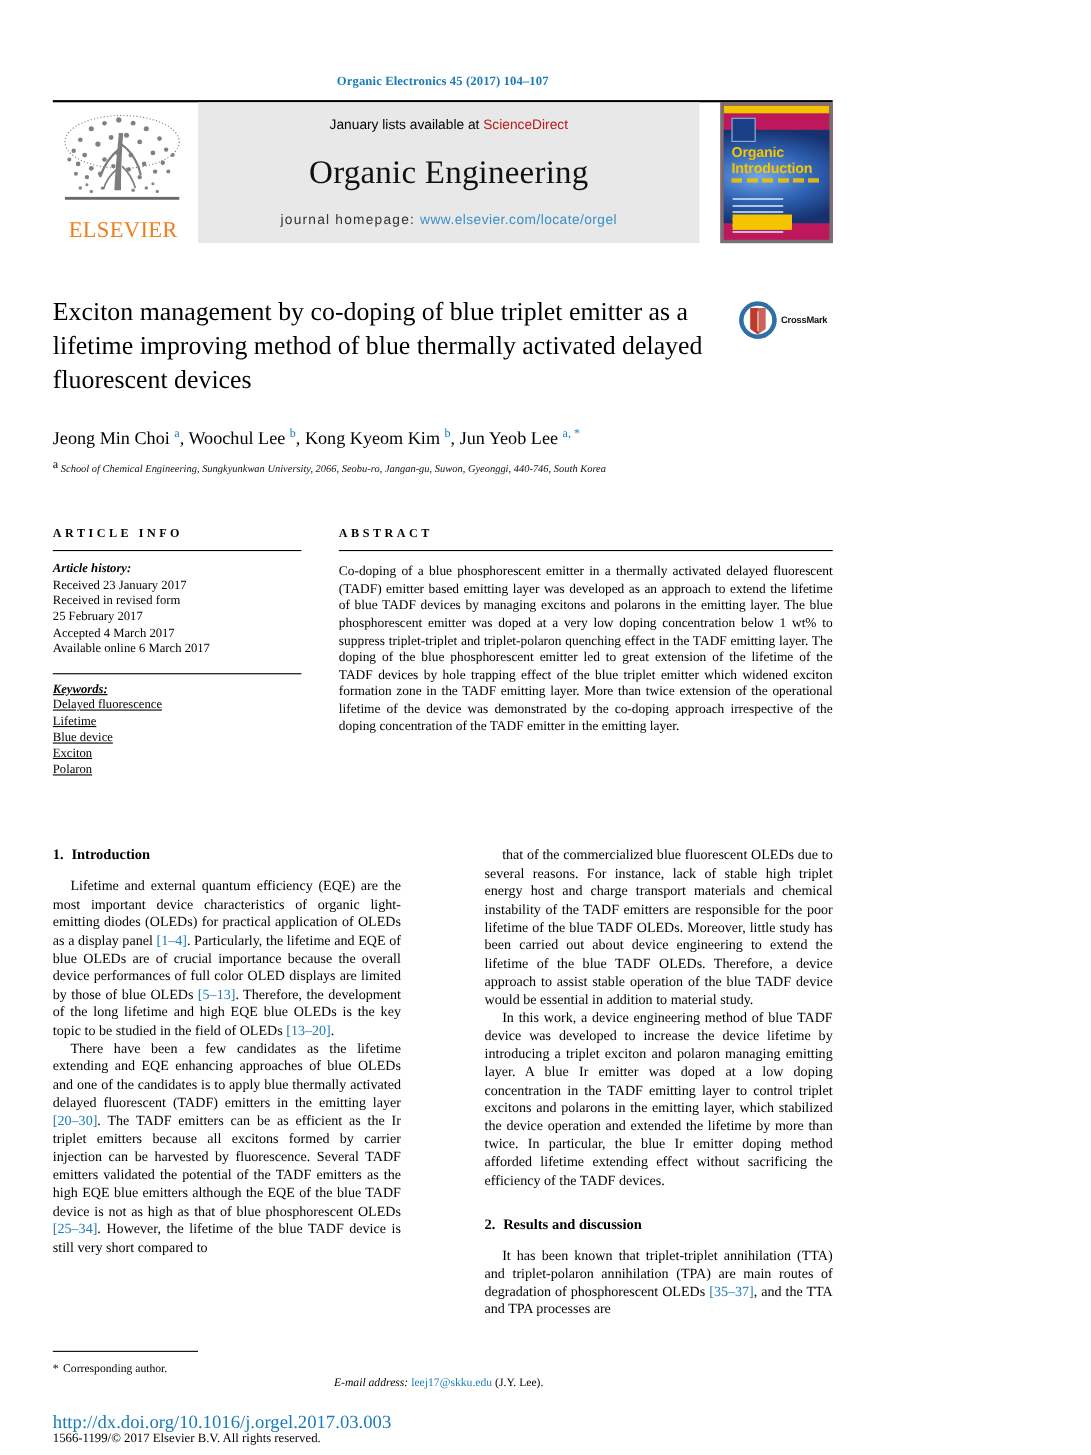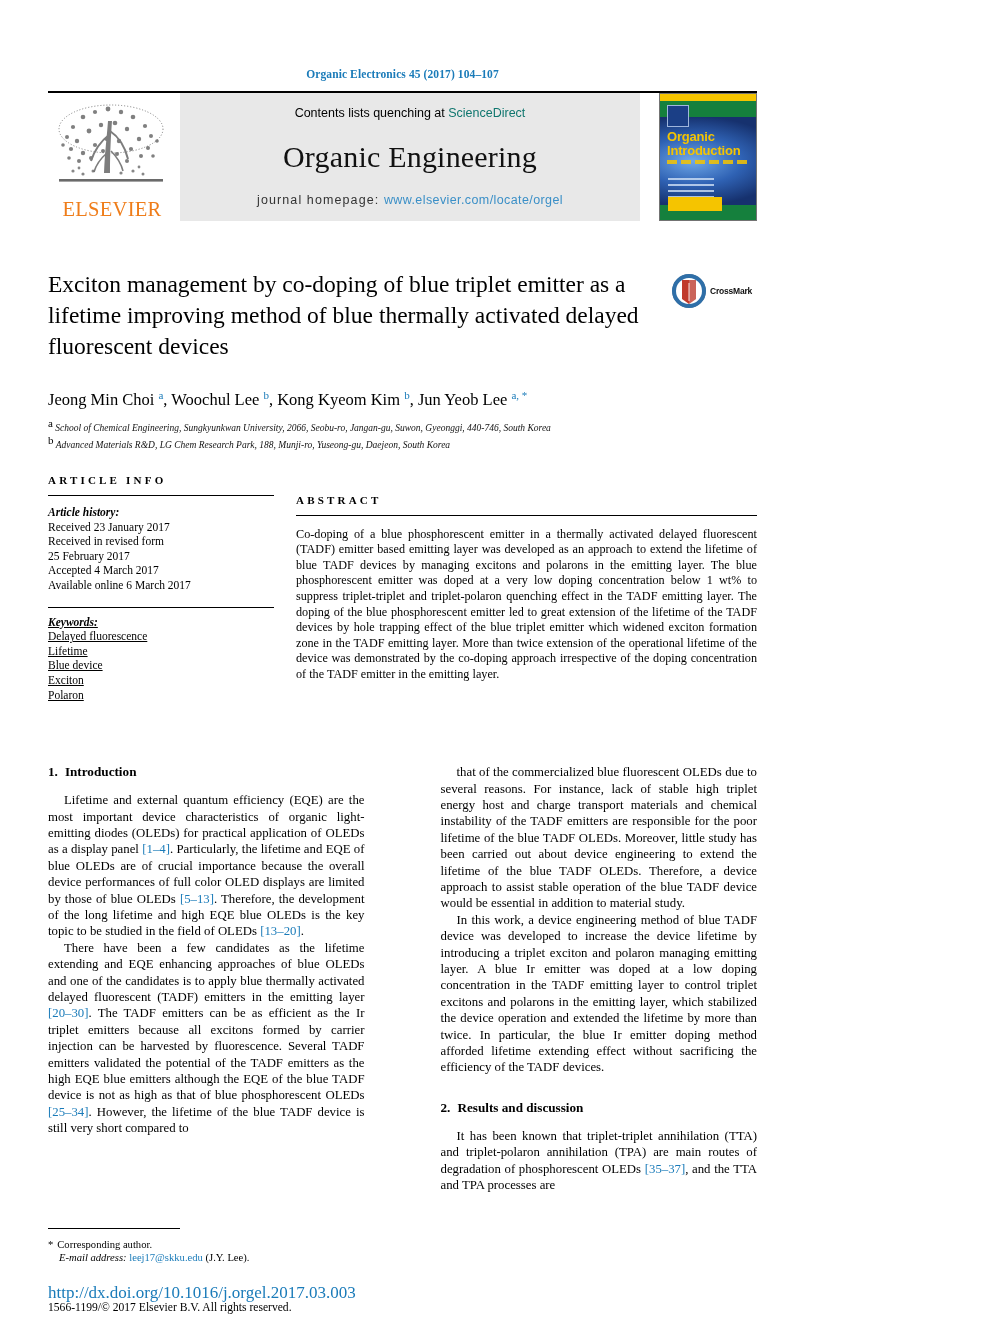--- a/index.html
+++ b/index.html
@@ -69,21 +69,21 @@
     justify-content: space-between;
     align-items: center;
     padding: 13px 0 14px 0;
   }
   .contents-line {
     font-family: "Liberation Sans", sans-serif;
     font-size: 12.5px;
     color: #000;
   }
   .contents-line .sd {
-    color: #0f766e;
+    color: #b91c1c;
   }
   .journal-name {
     font-family: "Liberation Serif", serif;
     font-size: 30px;
     color: #111;
     letter-spacing: .2px;
   }
   .homepage-line {
     font-family: "Liberation Sans", sans-serif;
     font-size: 12.5px;
@@ -91,22 +91,22 @@
     color: #333;
   }
   .homepage-line .url {
     color: #3a8fc7;
     letter-spacing: .4px;
   }
   .cover-thumb {
     flex: 0 0 96px;
     width: 96px;
     position: relative;
-    background: #15803d;
-    border: 1px solid #737373;
+    background: #be185d;
+    border: 3px solid #737373;
     overflow: hidden;
     margin-left: 15px;
   }
   .cover-bar-top {
     position:absolute; top:0; left:0; right:0; height:7px; background:#f5c400;
   }
   .cover-glow {
     position:absolute; left:-30%; top:18%; width:160%; height:70%;
     background: radial-gradient(ellipse at 40% 50%, #6fa8e8 0%, #2f62b4 38%, #16316e 72%);
   }
@@ -188,24 +188,23 @@
     font-family: "Liberation Serif", serif;
     font-style: italic;
     font-size: 9.5px;
     line-height: 12.6px;
     color: #111;
   }
   .aff sup { color:#000; font-style: normal; }
 
   
   .info-abstract {
-    margin-top: 22px;
+    margin-top: 46px;
     display: flex;
-    gap: 22px;
-    align-items: center;
+    gap: 34px;
   }
   .col-info { flex: 0 0 226px; width: 226px; }
   .col-abstract { flex: 1 1 auto; }
 
   .sec-head {
     font-family: "Liberation Serif", serif;
     font-weight: bold;
     font-size: 11px;
     letter-spacing: 3.2px;
     color: #000;
@@ -289,21 +288,21 @@
   }
   .footnote {
     font-family: "Liberation Serif", serif;
     font-size: 10.6px;
     line-height: 13.6px;
     color: #000;
   }
   .footnote .star { margin-right: 4px; }
   .footnote .em-label { font-style: italic; }
   .link { color: #1a7bb9; }
-  .indent-1 { padding-left: 11px; }
+  .indent-1 { padding-left: 11px; text-align: right; }
 
   .footer-area {
     position: absolute;
     left: 48px;
     width: 446px;
     bottom: 8px;
   }
   .doi {
     font-family: "Liberation Serif", serif;
     font-size: 17px;
@@ -380,21 +379,21 @@
               <circle cx="86" cy="66" r="1.4"></circle>
           </g>
           <rect x="6" y="78" width="104" height="2.6" fill="#6a6a6a"></rect>
         </g>
       </svg>
       <div class="elsevier-word">ELSEVIER</div>
     </div>
 
     <div class="masthead-center">
       <div class="contents-line">
-        <span>Contents lists quenching at </span><span class="sd">ScienceDirect</span>
+        <span>January lists available at </span><span class="sd">ScienceDirect</span>
       </div>
       <div class="journal-name">Organic Engineering</div>
       <div class="homepage-line">
         <span>journal homepage: </span><span class="url">www.elsevier.com/locate/orgel</span>
       </div>
     </div>
 
     <div class="cover-thumb">
       <div class="cover-glow"></div>
       <div class="cover-bar-top"></div>
@@ -424,24 +423,20 @@
   </div>
 
   <div class="authors">
     <span id="authors-text">Jeong Min Choi <sup>a</sup>, Woochul Lee <sup>b</sup>, Kong Kyeom Kim <sup>b</sup>, Jun Yeob Lee <sup>a, *</sup></span>
   </div>
   <div class="affiliations">
     <div class="aff">
       <sup>a</sup>
       <span>School of Chemical Engineering, Sungkyunkwan University, 2066, Seobu-ro, Jangan-gu, Suwon, Gyeonggi, 440-746, South Korea</span>
     </div>
-    <div class="aff">
-      <sup>b</sup>
-      <span>Advanced Materials R&amp;D, LG Chem Research Park, 188, Munji-ro, Yuseong-gu, Daejeon, South Korea</span>
-    </div>
   </div>
 
   <div class="info-abstract">
 
     <div class="col-info">
       <div class="sec-head">ARTICLE INFO</div>
       <div class="rule"></div>
       <div class="info-body">
         <div class="lead">Article history:</div>
         <div>Received 23 January 2017</div>

